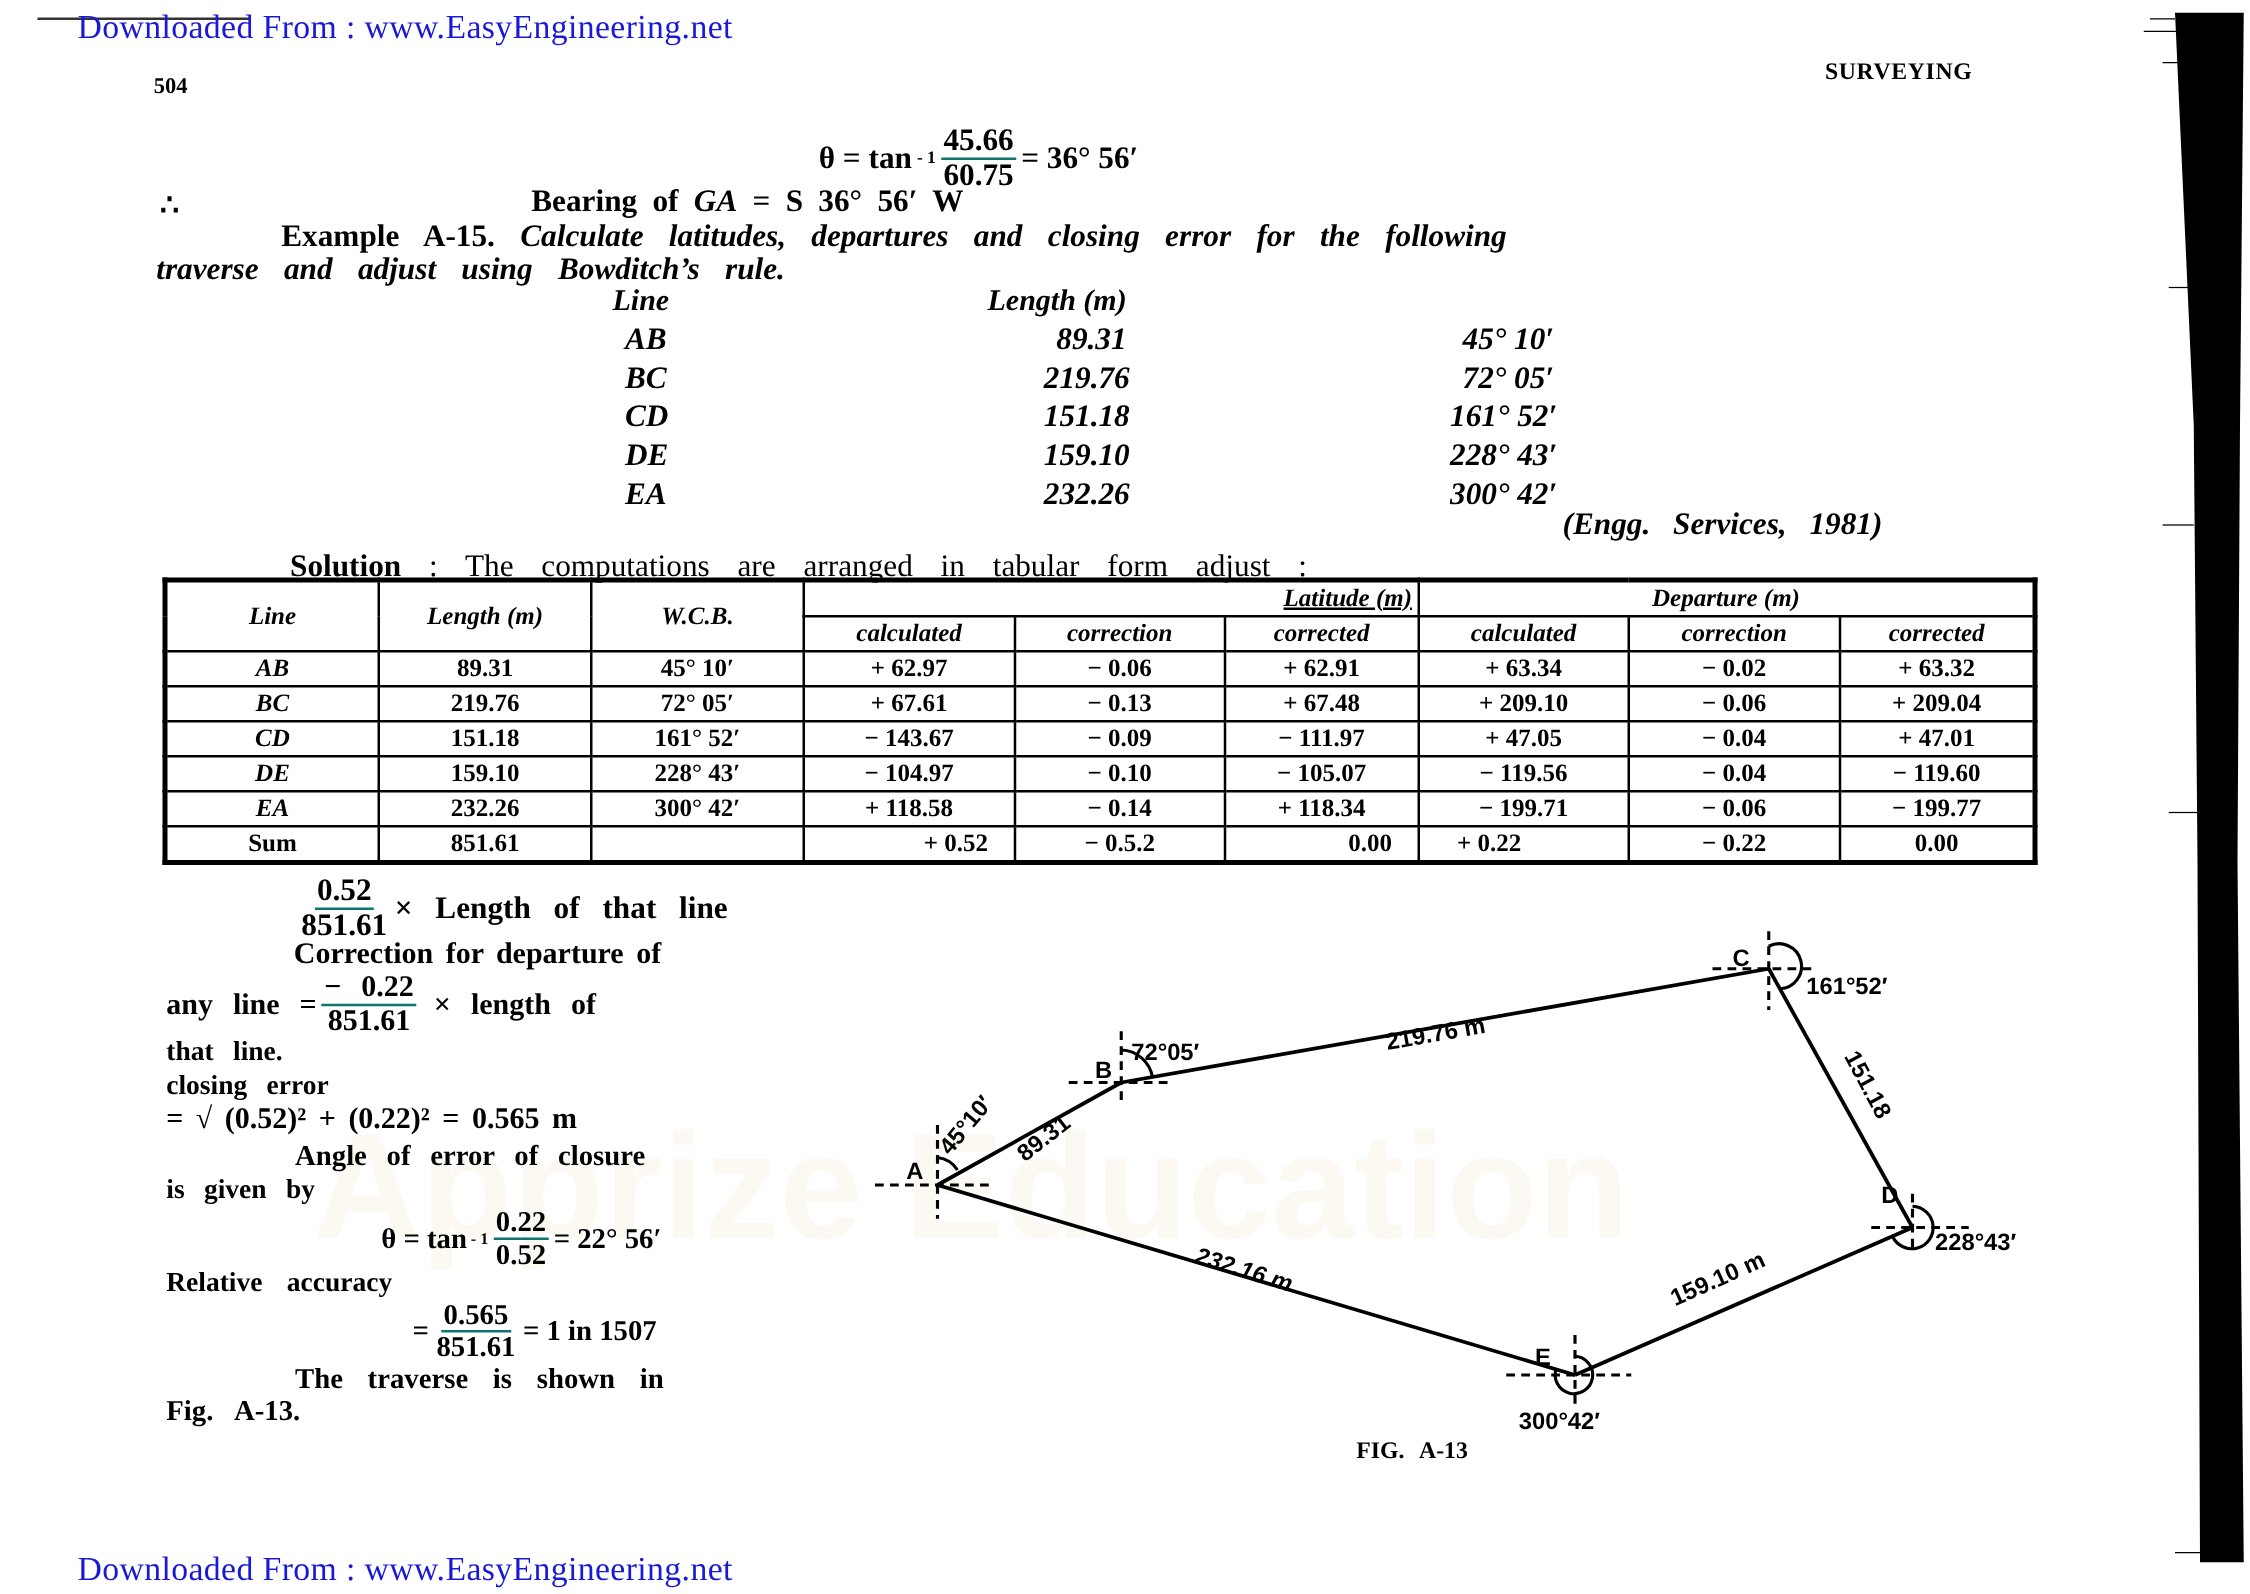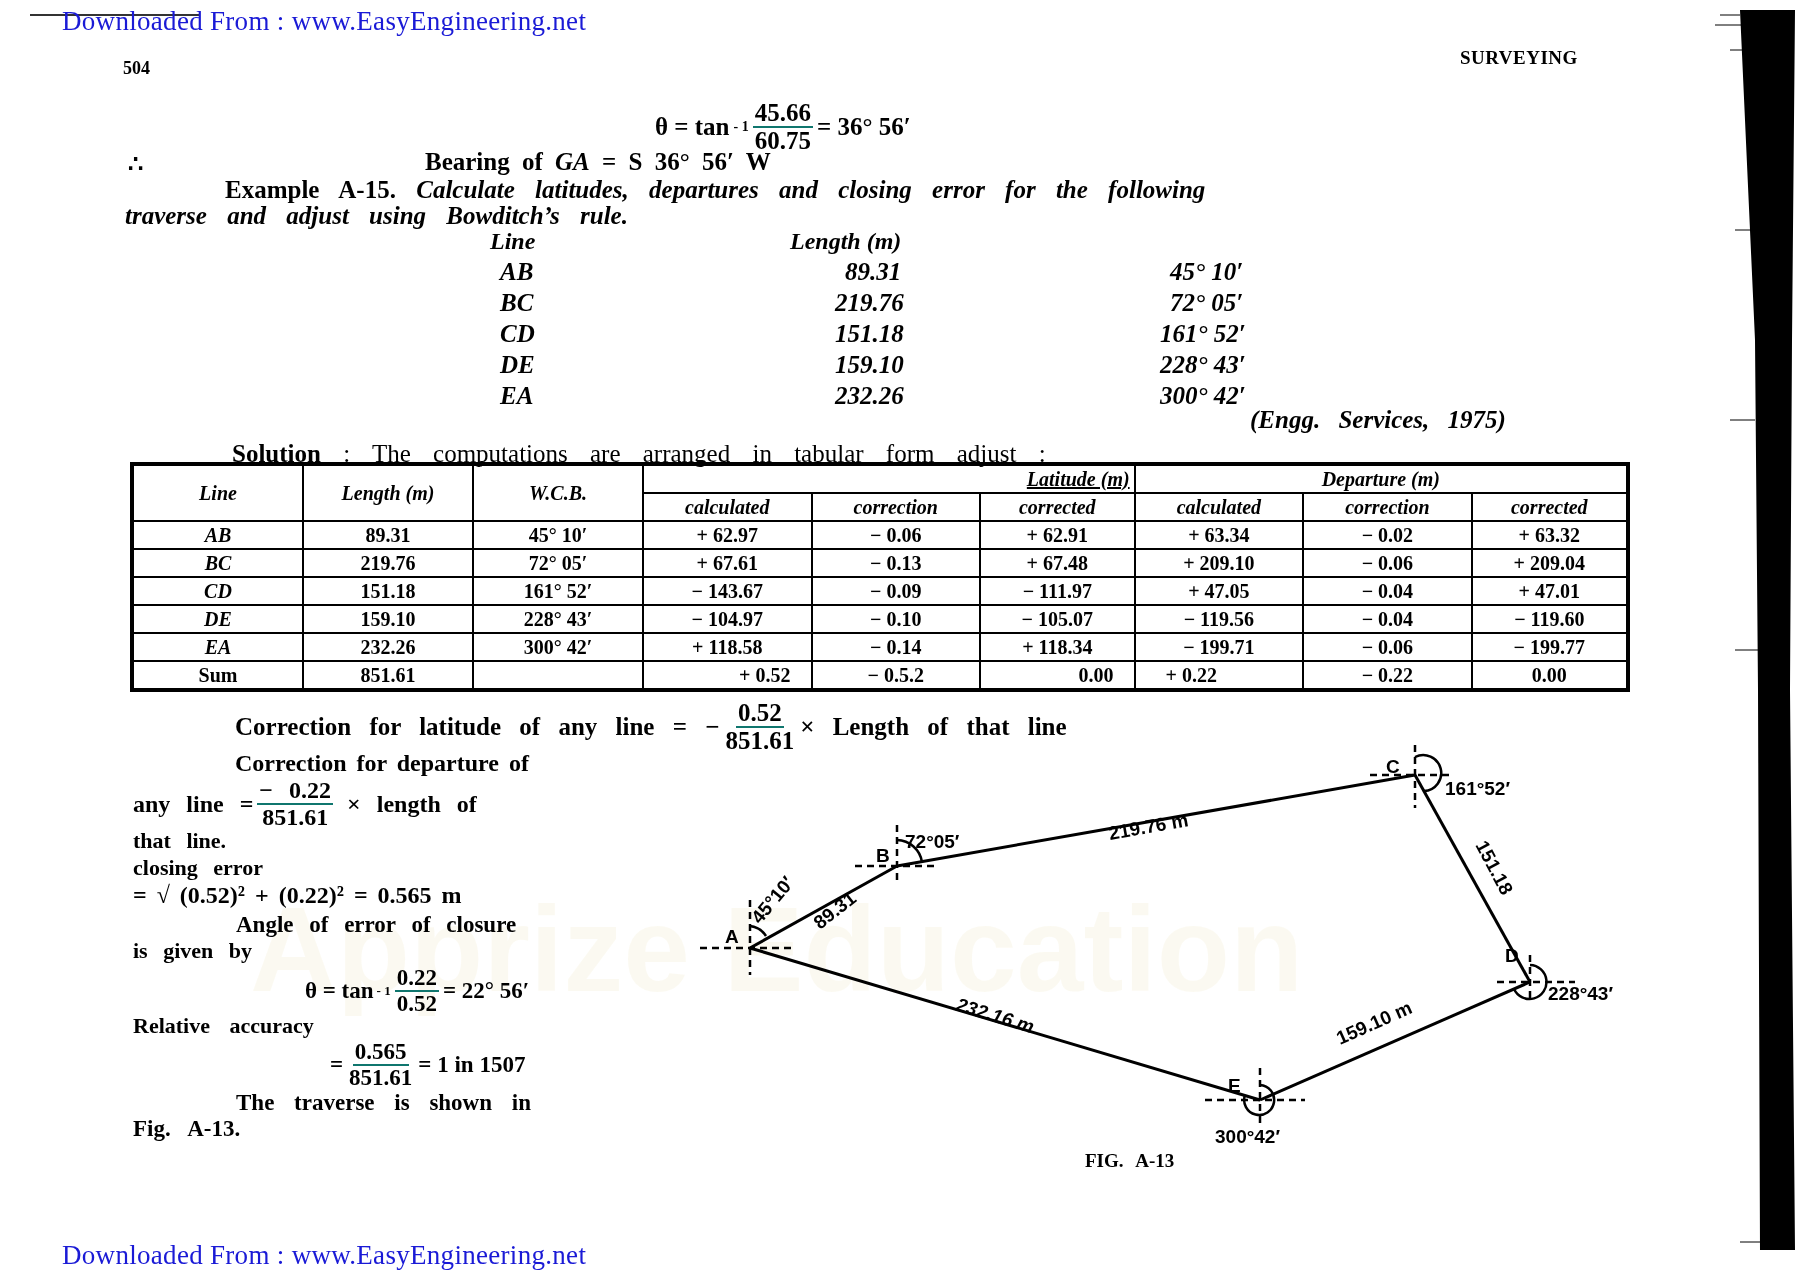--- a/index.html
+++ b/index.html
@@ -81,21 +81,21 @@
     <div class="given-cell" style="width:300px;padding-left:10px;box-sizing:border-box;">DE</div>
     <div class="given-cell" style="width:280px;padding-left:45px;box-sizing:border-box;">159.10</div>
     <div class="given-cell" style="width:360px;padding-left:90px;box-sizing:border-box;">228° 43′</div>
   </div>
   <div style="display:flex;height:31px;">
     <div class="given-cell" style="width:300px;padding-left:10px;box-sizing:border-box;">EA</div>
     <div class="given-cell" style="width:280px;padding-left:45px;box-sizing:border-box;">232.26</div>
     <div class="given-cell" style="width:360px;padding-left:90px;box-sizing:border-box;">300° 42′</div>
   </div>
 </div>
-<div class="abs i b" style="left:1250px;top:406px;font-size:25px;word-spacing:12px;">(Engg. Services, 1975)</div>
+<div class="abs i b" style="left:1250px;top:406px;font-size:25px;word-spacing:12px;">(Engg. Services, 1981)</div>
 
 <div class="abs" style="left:232px;top:440px;font-size:25px;word-spacing:16px;">
   <span class="b">Solution</span>
   <span>: The computations are arranged in tabular form adjust :</span>
 </div>
 
 <table class="comp">
   <thead>
     <tr>
       <th rowspan="2" style="width:160px;">Line</th>
@@ -177,21 +177,20 @@
       <td>− 0.5.2</td>
       <td style="text-align:right;padding-right:20px;">0.00</td>
       <td style="text-align:left;padding-left:30px;">+ 0.22</td>
       <td>− 0.22</td>
       <td>0.00</td>
     </tr>
   </tbody>
 </table>
 
 <div class="abs" style="left:235px;top:700px;font-size:25px;font-weight:bold;display:flex;align-items:center;word-spacing:12px;">
-  <span>Correction for latitude of any line = −</span>
   <span class="frac">
     <span class="num">0.52</span>
     <span class="den">851.61</span>
   </span>
   <span>× Length of that line</span>
 </div>
 
 <div class="abs txt" style="left:235px;top:750px;font-size:24px;word-spacing:4px;">Correction for departure of</div>
 <div class="abs txt" style="left:133px;top:778px;font-size:24px;display:flex;align-items:center;word-spacing:10px;">
   <span>any line =</span>

